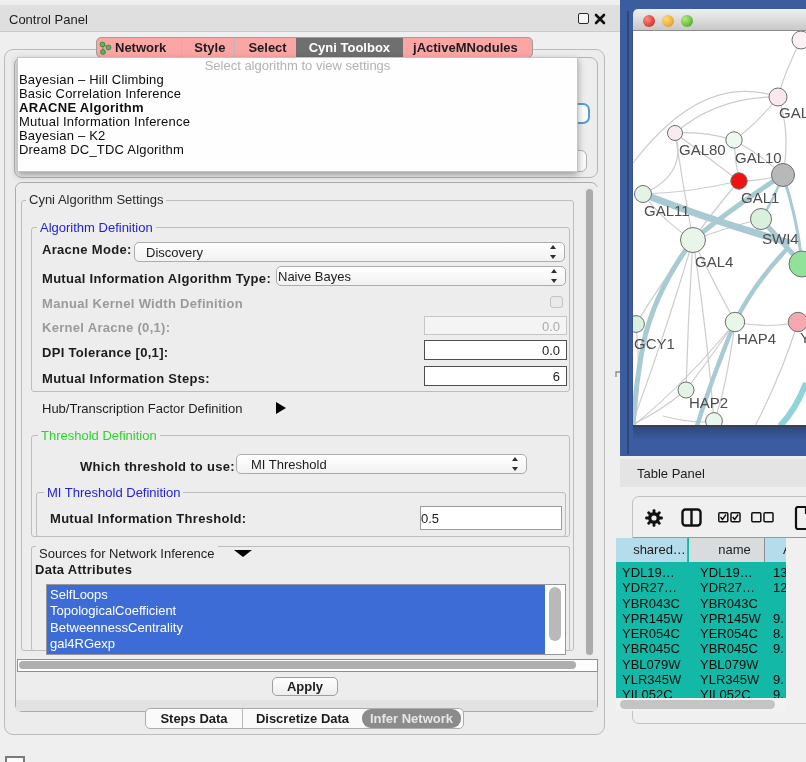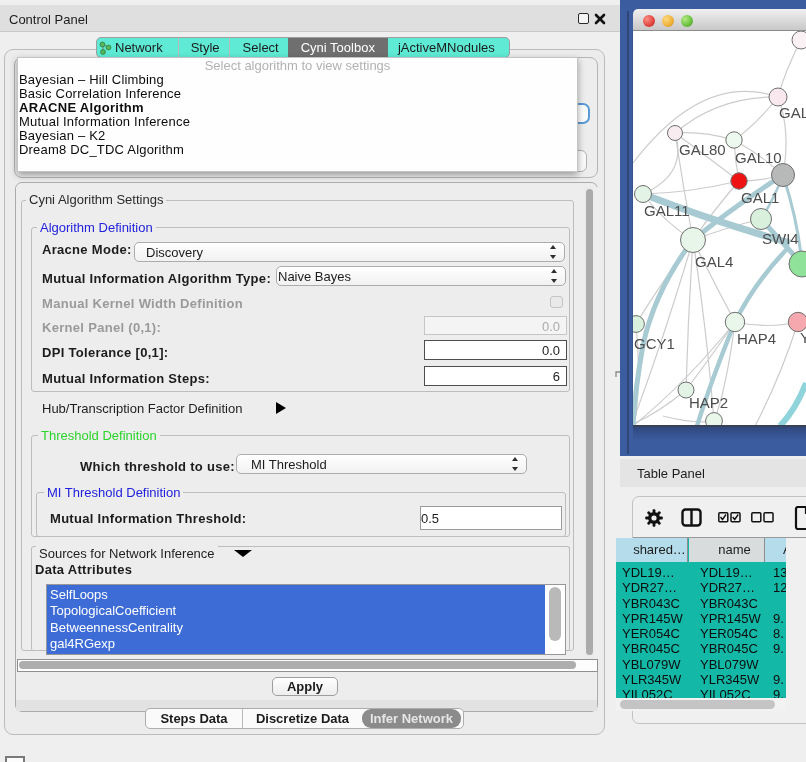--- a/index.html
+++ b/index.html
@@ -25,21 +25,21 @@
 <div class="abs" style="left:9px;top:12px;font-size:13px;color:#1d1d1d;">Control Panel</div>
 
 <div class="abs" style="left:578px;top:13px;width:11px;height:11px;border:1.5px solid #2a2a2a;border-radius:2px;background:#f5f5f5;"></div>
 
 <svg class="abs" style="left:593px;top:12px;" width="14" height="14" viewBox="0 0 14 14">
  <path d="M3 3 L11 11 M11 3 L3 11" stroke="#111" stroke-width="2.6" stroke-linecap="round"></path>
 </svg>
 
 <div class="abs" style="left:4px;top:49px;width:601px;height:686px;background:#ECECEC;border:1px solid #BBBBBB;border-radius:9px;"></div>
 
-<div class="abs" style="left:96px;top:37px;height:21px;background:#5eead4;border:1px solid #9E9E9E;border-radius:5px;overflow:hidden;display:flex;white-space:nowrap;font-weight:normal;">
+<div class="abs" style="left:96px;top:37px;height:21px;background:#fca5a5;border:1px solid #9E9E9E;border-radius:5px;overflow:hidden;display:flex;white-space:nowrap;font-weight:bold;">
   <div style="display:flex;align-items:center;padding:0 15px 0 2px;border-right:1px solid #B9B9B9;">
     <svg width="13" height="14" viewBox="0 0 13 14" style="margin-right:3px;">
       <path d="M4 4 L9 6 M4 5 L4 10" stroke="#7a7a7a" stroke-width="1"></path>
       <circle cx="3.5" cy="3.5" r="2.4" fill="#56b75c" stroke="#2c7d32" stroke-width="0.8"></circle>
       <circle cx="9.5" cy="6.5" r="2.4" fill="#56b75c" stroke="#2c7d32" stroke-width="0.8"></circle>
       <circle cx="4" cy="11" r="2.4" fill="#56b75c" stroke="#2c7d32" stroke-width="0.8"></circle>
     </svg>
     <span>Network</span>
   </div>
   <div style="display:flex;align-items:center;padding:0 9px 0 12px;border-right:1px solid #B9B9B9;">Style</div>
@@ -71,21 +71,21 @@
 
 <div class="abs b" style="left:42px;top:271px;">Mutual Information Algorithm Type:</div>
 <div class="abs combo" style="left:276px;top:266px;width:290px;height:20px;">
   <span style="margin-left:1px;">Naive Bayes</span>
     <span class="arrows"></span>
 </div>
 
 <div class="abs b" style="left:42px;top:296px;color:#9A9A9A;">Manual Kernel Width Definition</div>
 <div class="abs" style="left:550px;top:296px;width:13px;height:12px;background:#E9E9E9;border:1px solid #C4C4C4;border-radius:3px;"></div>
 
-<div class="abs b" style="left:42px;top:320px;color:#9A9A9A;">Kernel Panel (0,1):</div>
+<div class="abs b" style="left:42px;top:320px;color:#9A9A9A;">Kernel Aracne (0,1):</div>
 <div class="abs" style="left:424px;top:316px;width:143px;height:19px;background:#F4F4F4;border:1px solid #C6C6C6;color:#ABABAB;text-align:right;padding:2px 6px 0 0;">0.0</div>
 
 <div class="abs b" style="left:42px;top:345px;">DPI Tolerance [0,1]:</div>
 <div class="abs" style="left:424px;top:340px;width:143px;height:20px;background:#FFF;border:1.5px solid #4E4E4E;text-align:right;padding:2px 6px 0 0;">0.0</div>
 
 <div class="abs b" style="left:42px;top:371px;">Mutual Information Steps:</div>
 <div class="abs" style="left:424px;top:366px;width:143px;height:20px;background:#FFF;border:1.5px solid #4E4E4E;text-align:right;padding:2px 6px 0 0;">6</div>
 
 <div class="abs" style="left:42px;top:401px;color:#1e1e1e;">Hub/Transcription Factor Definition</div>
 <div class="abs" style="left:276px;top:402px;width:0;height:0;border-left:10px solid #000;border-top:6.5px solid transparent;border-bottom:6.5px solid transparent;"></div>

